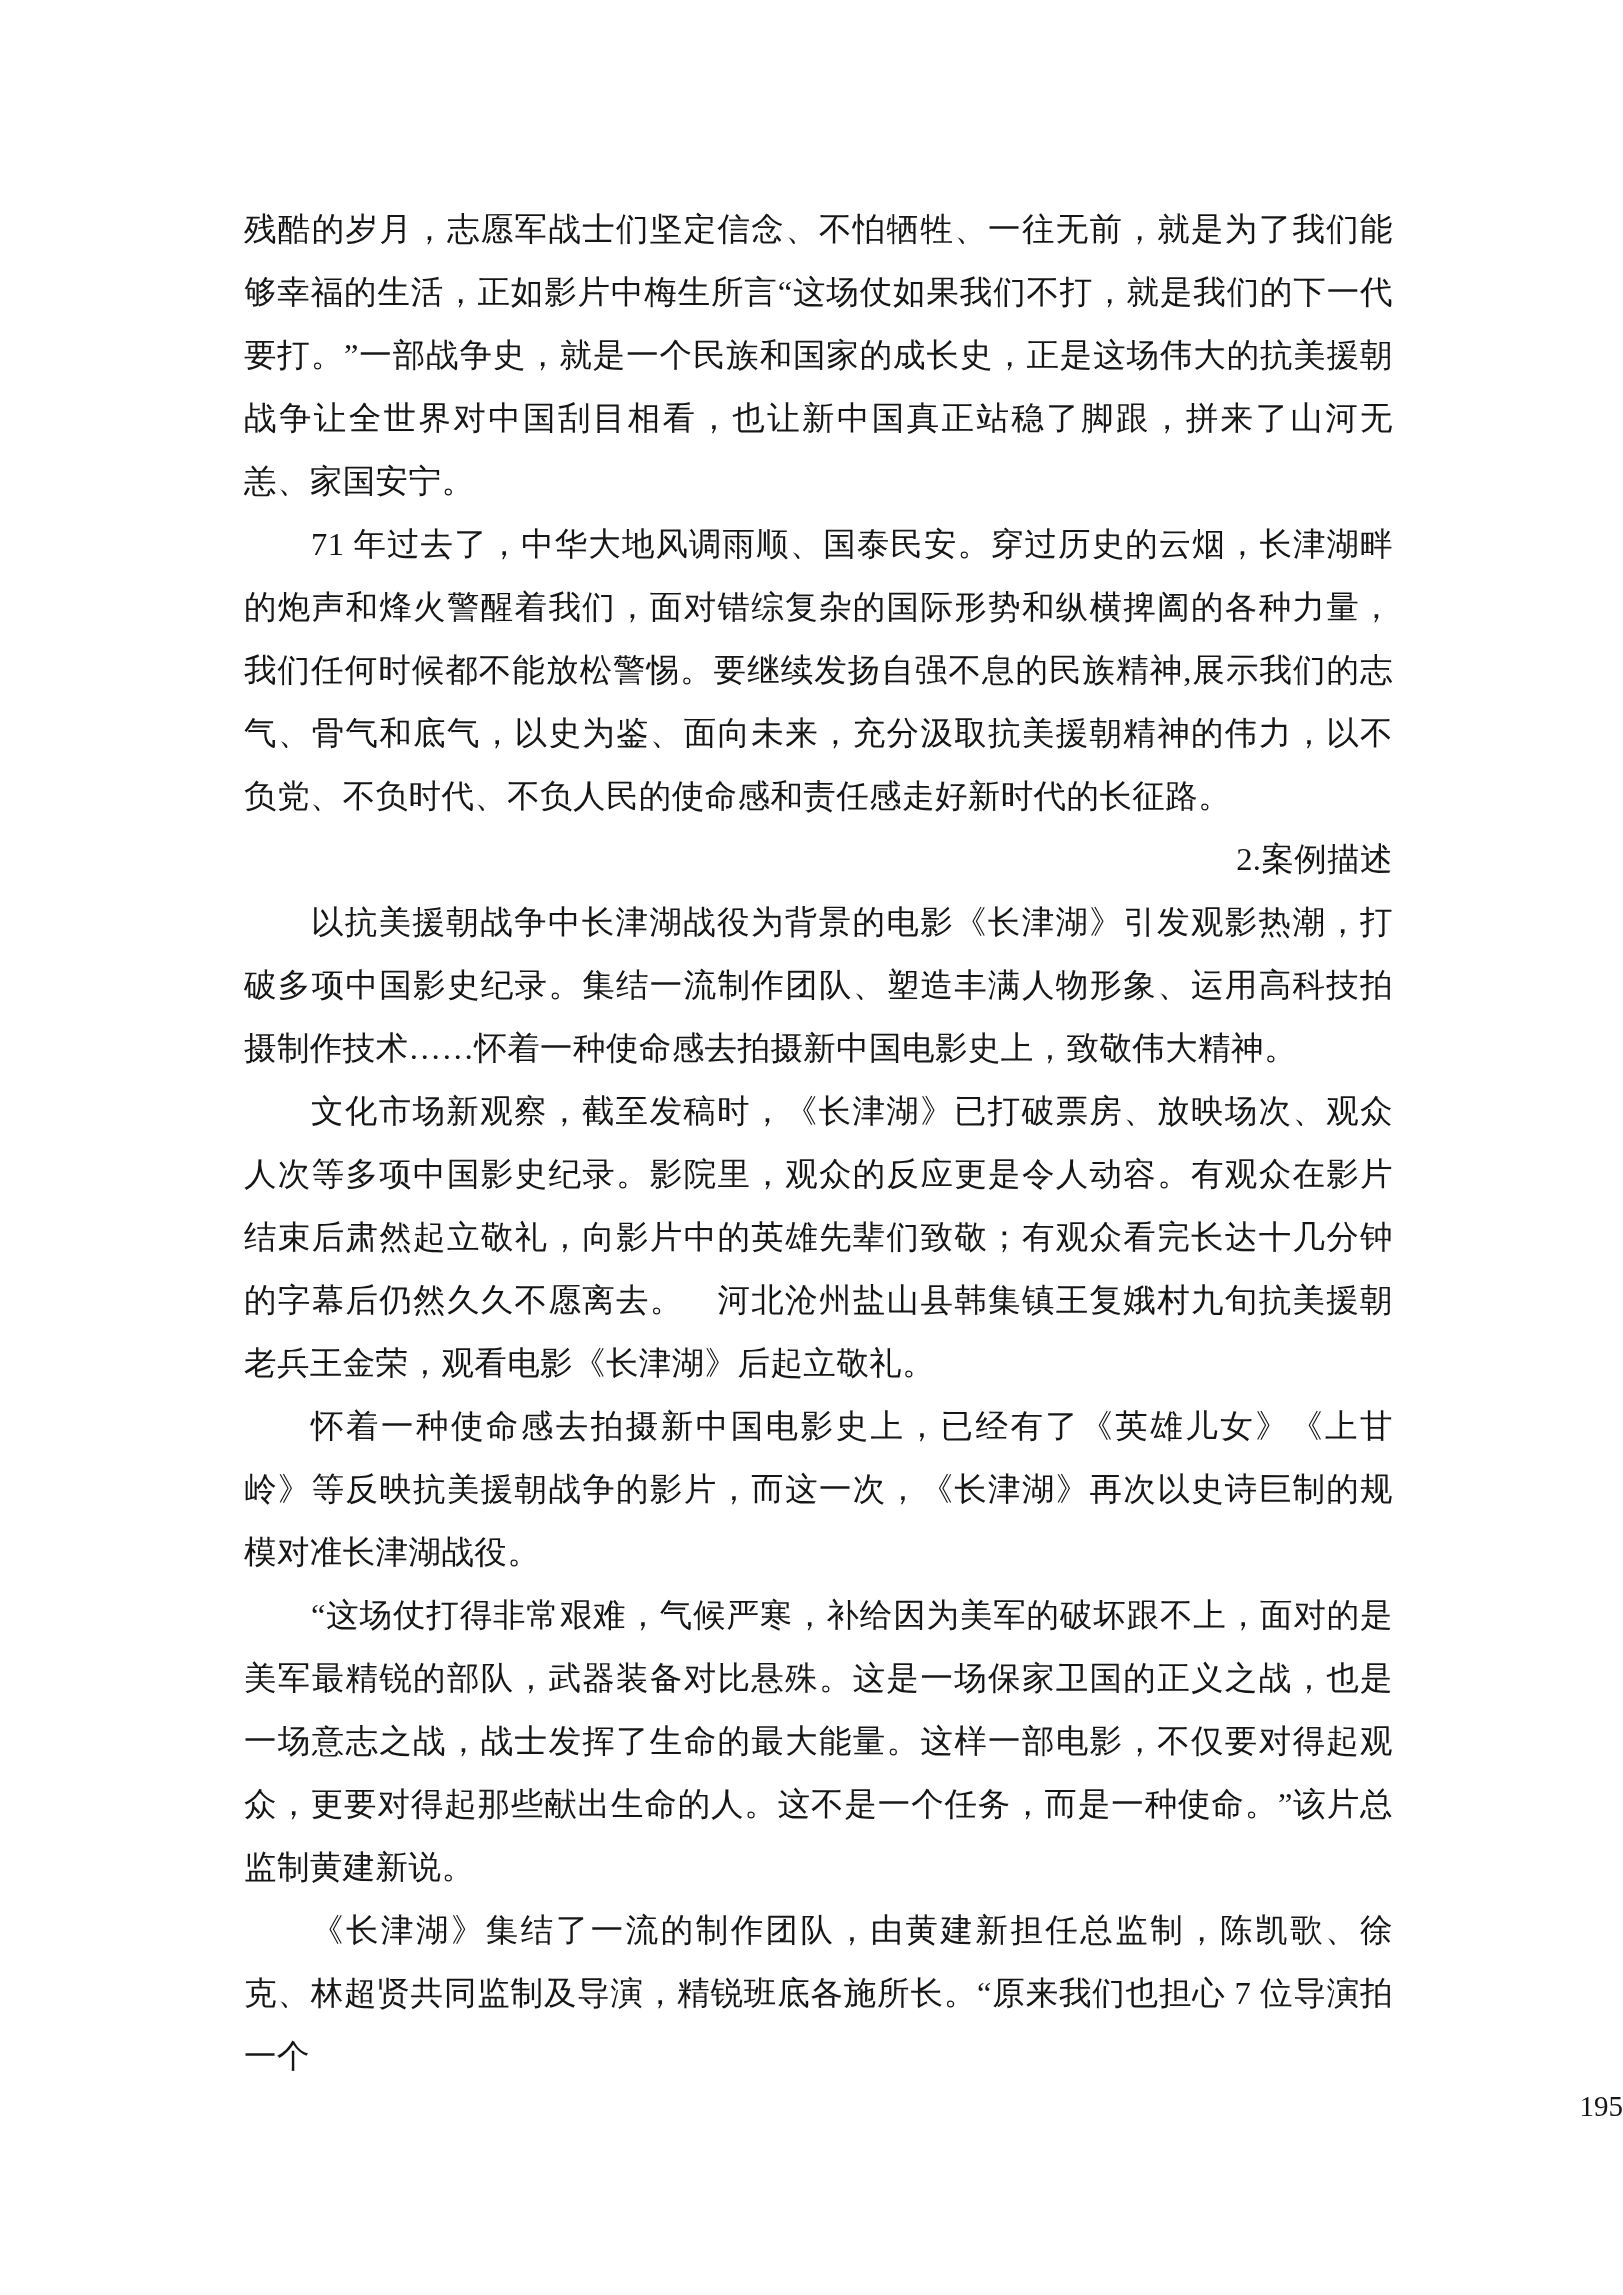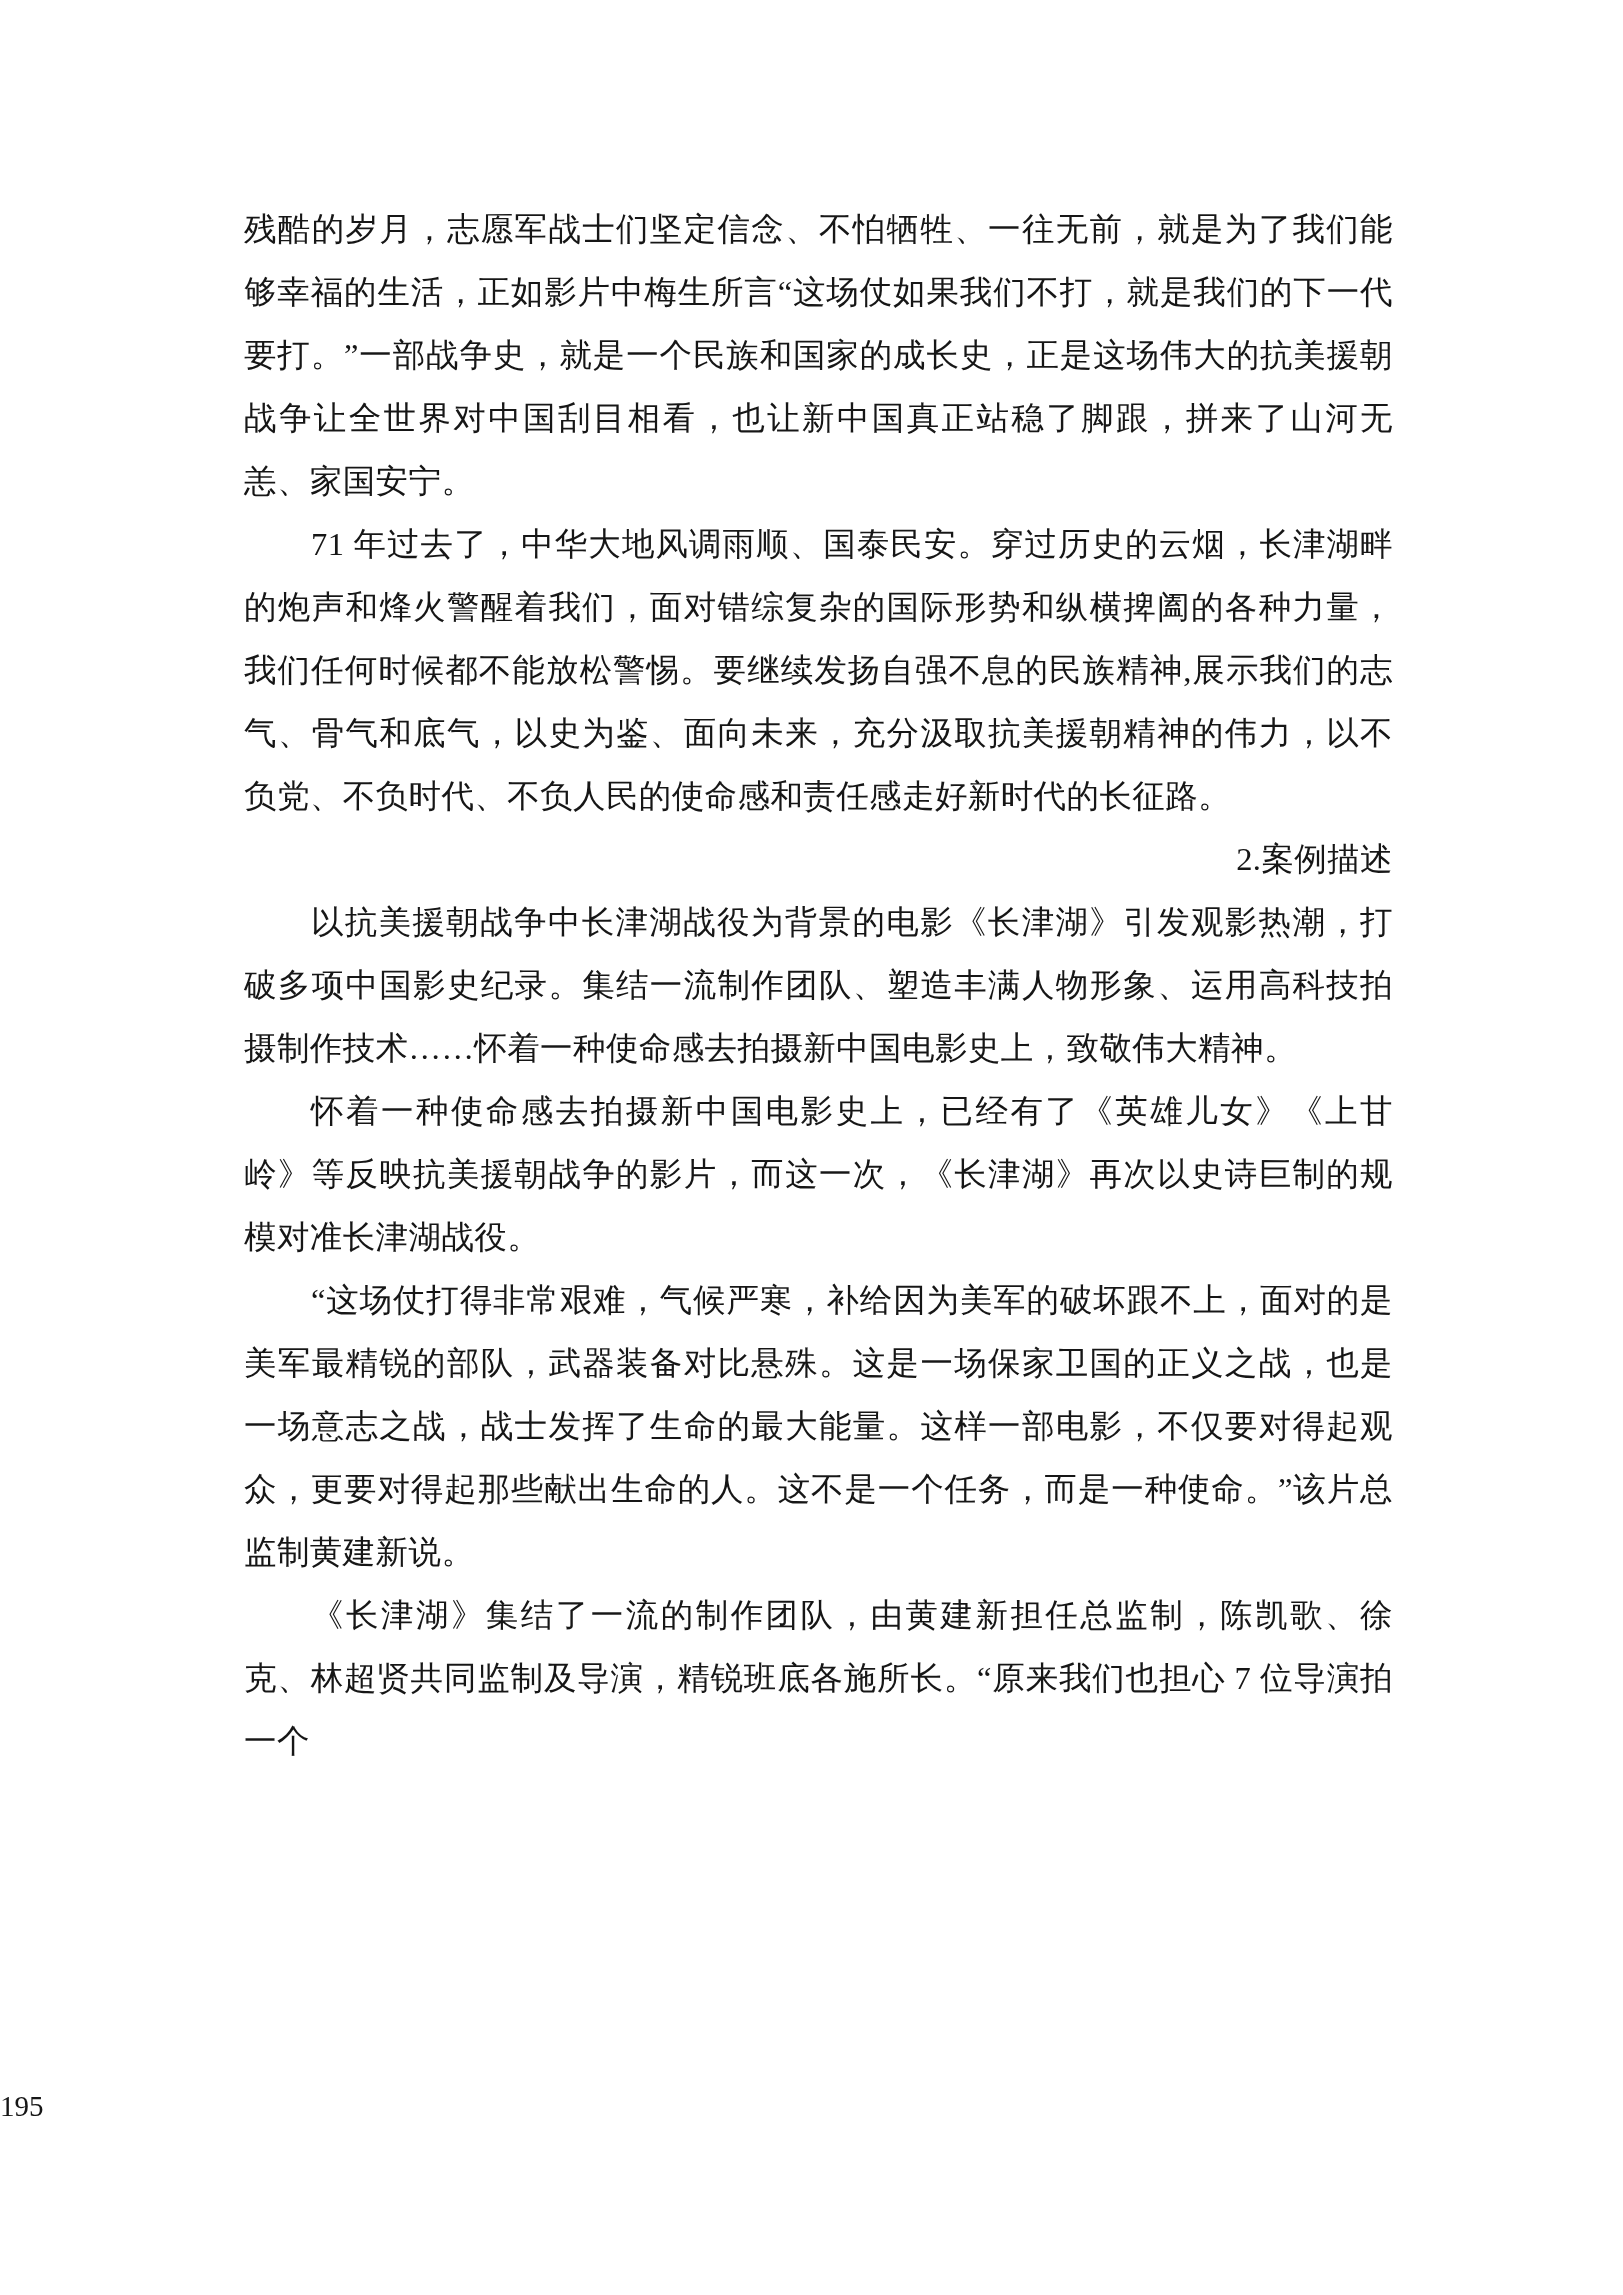--- a/index.html
+++ b/index.html
@@ -32,36 +32,37 @@
     font-size: 32.5px;
     line-height: 63px;
     font-weight: 400;
     text-align: right;
   }
   .footer {
     position: absolute;
     left: 0;
     top: 2089px;
     width: 100%;
-    text-align: left;
+    text-align: right;
     font-size: 29px;
     line-height: 35px;
     color: var(--text_color, #1a1a1a);
   }
 </style>
 </head>
 <body>
 
 <div class="page">
 
   <div class="content">
     <p class="para">残酷的岁月，志愿军战士们坚定信念、不怕牺牲、一往无前，就是为了我们能够幸福的生活，正如影片中梅生所言“这场仗如果我们不打，就是我们的下一代要打。”一部战争史，就是一个民族和国家的成长史，正是这场伟大的抗美援朝战争让全世界对中国刮目相看，也让新中国真正站稳了脚跟，拼来了山河无恙、家国安宁。</p>
     <p class="para indent">71 年过去了，中华大地风调雨顺、国泰民安。穿过历史的云烟，长津湖畔的炮声和烽火警醒着我们，面对错综复杂的国际形势和纵横捭阖的各种力量，我们任何时候都不能放松警惕。要继续发扬自强不息的民族精神,展示我们的志气、骨气和底气，以史为鉴、面向未来，充分汲取抗美援朝精神的伟力，以不负党、不负时代、不负人民的使命感和责任感走好新时代的长征路。</p>
     <h2 class="heading">2.案例描述</h2>
     <p class="para indent">以抗美援朝战争中长津湖战役为背景的电影《长津湖》引发观影热潮，打破多项中国影史纪录。集结一流制作团队、塑造丰满人物形象、运用高科技拍摄制作技术……怀着一种使命感去拍摄新中国电影史上，致敬伟大精神。</p>
+    <p class="para indent">文化市场新观察，截至发稿时，《长津湖》已打破票房、放映场次、观众人次等多项中国影史纪录。影院里，观众的反应更是令人动容。有观众在影片结束后肃然起立敬礼，向影片中的英雄先辈们致敬；有观众看完长达十几分钟的字幕后仍然久久不愿离去。　河北沧州盐山县韩集镇王复娥村九旬抗美援朝老兵王金荣，观看电影《长津湖》后起立敬礼。</p>
     <p class="para indent">怀着一种使命感去拍摄新中国电影史上，已经有了《英雄儿女》《上甘岭》等反映抗美援朝战争的影片，而这一次，《长津湖》再次以史诗巨制的规模对准长津湖战役。</p>
     <p class="para indent">“这场仗打得非常艰难，气候严寒，补给因为美军的破坏跟不上，面对的是美军最精锐的部队，武器装备对比悬殊。这是一场保家卫国的正义之战，也是一场意志之战，战士发挥了生命的最大能量。这样一部电影，不仅要对得起观众，更要对得起那些献出生命的人。这不是一个任务，而是一种使命。”该片总监制黄建新说。</p>
     <p class="para indent">《长津湖》集结了一流的制作团队，由黄建新担任总监制，陈凯歌、徐克、林超贤共同监制及导演，精锐班底各施所长。“原来我们也担心 7 位导演拍一个</p>
   </div>
 
   <div class="footer">
     <span>195</span>
   </div>
 
 </div>

